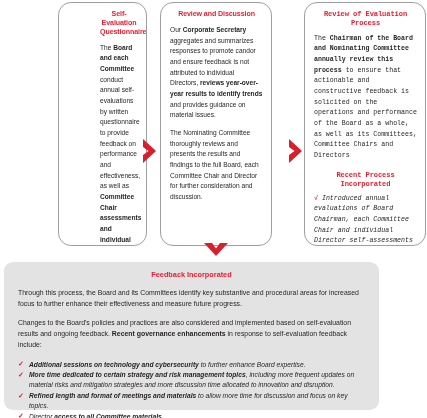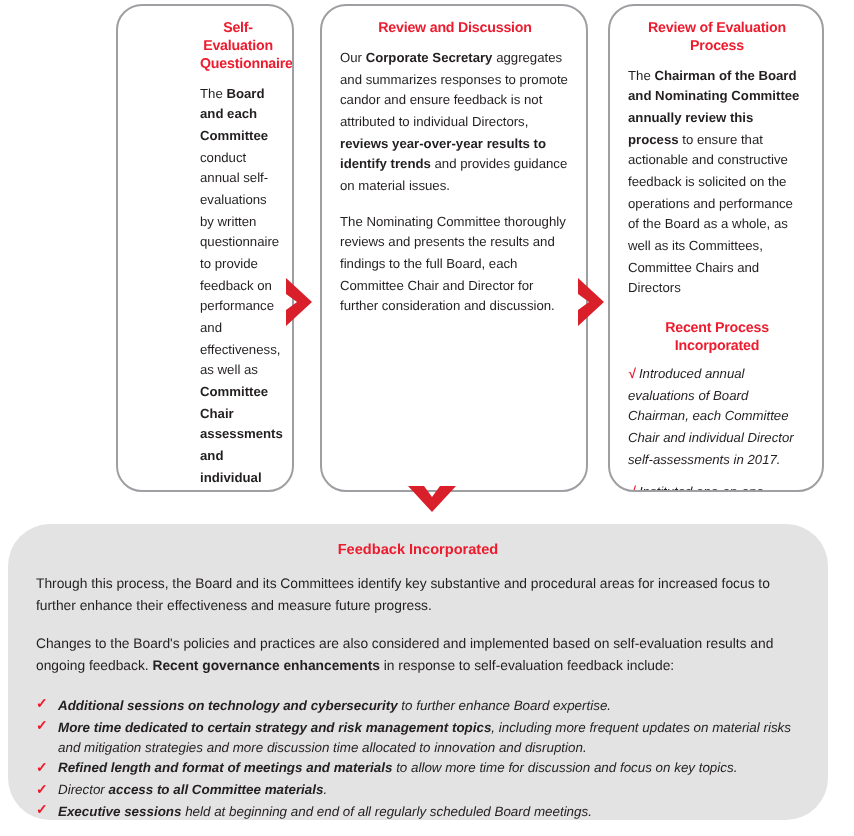--- a/index.html
+++ b/index.html
@@ -37,22 +37,22 @@
     height: 244px;
     box-sizing: border-box;
     border: 1px solid #9d9fa2;
     border-radius: 13px;
     background: #ffffff;
     padding: 7px 8px 4px 9px;
     overflow: hidden;
   }
 
   .panel-1 { left: 58px;  width: 90px;  }
-  .panel-2 { left: 160px; width: 134px; }
-  .panel-3 { left: 304px; width: 108px; }
+  .panel-2 { left: 160px; width: 112px; }
+  .panel-3 { left: 304px; width: 122px; font-family: Liberation Mono, monospace; }
 
   .panel-1 { left: 58px; width: 89px; padding-left: 41px; }
 
   .panel-head {
     color: #ed1b2e;
     font-weight: bold;
     font-size: 7.1px;
     text-align: center;
     line-height: 1.25;
     margin: 0 0 6px 0;
@@ -100,25 +100,25 @@
     top: 242px;
     width: 26px;
     height: 18px;
   }
 
   
   .feedback-box {
     position: absolute;
     left: 4px;
     top: 262px;
-    width: 410px;
+    width: 375px;
     height: 148px;
     box-sizing: border-box;
     background: #e3e3e3;
-    border-radius: 21px;
+    border-radius: 9px;
     padding: 7px 14px 6px 14px;
   }
 
   .feedback-head {
     color: #ed1b2e;
     font-weight: bold;
     font-size: 7.3px;
     text-align: center;
     margin: 1px 0 9px 0;
   }

